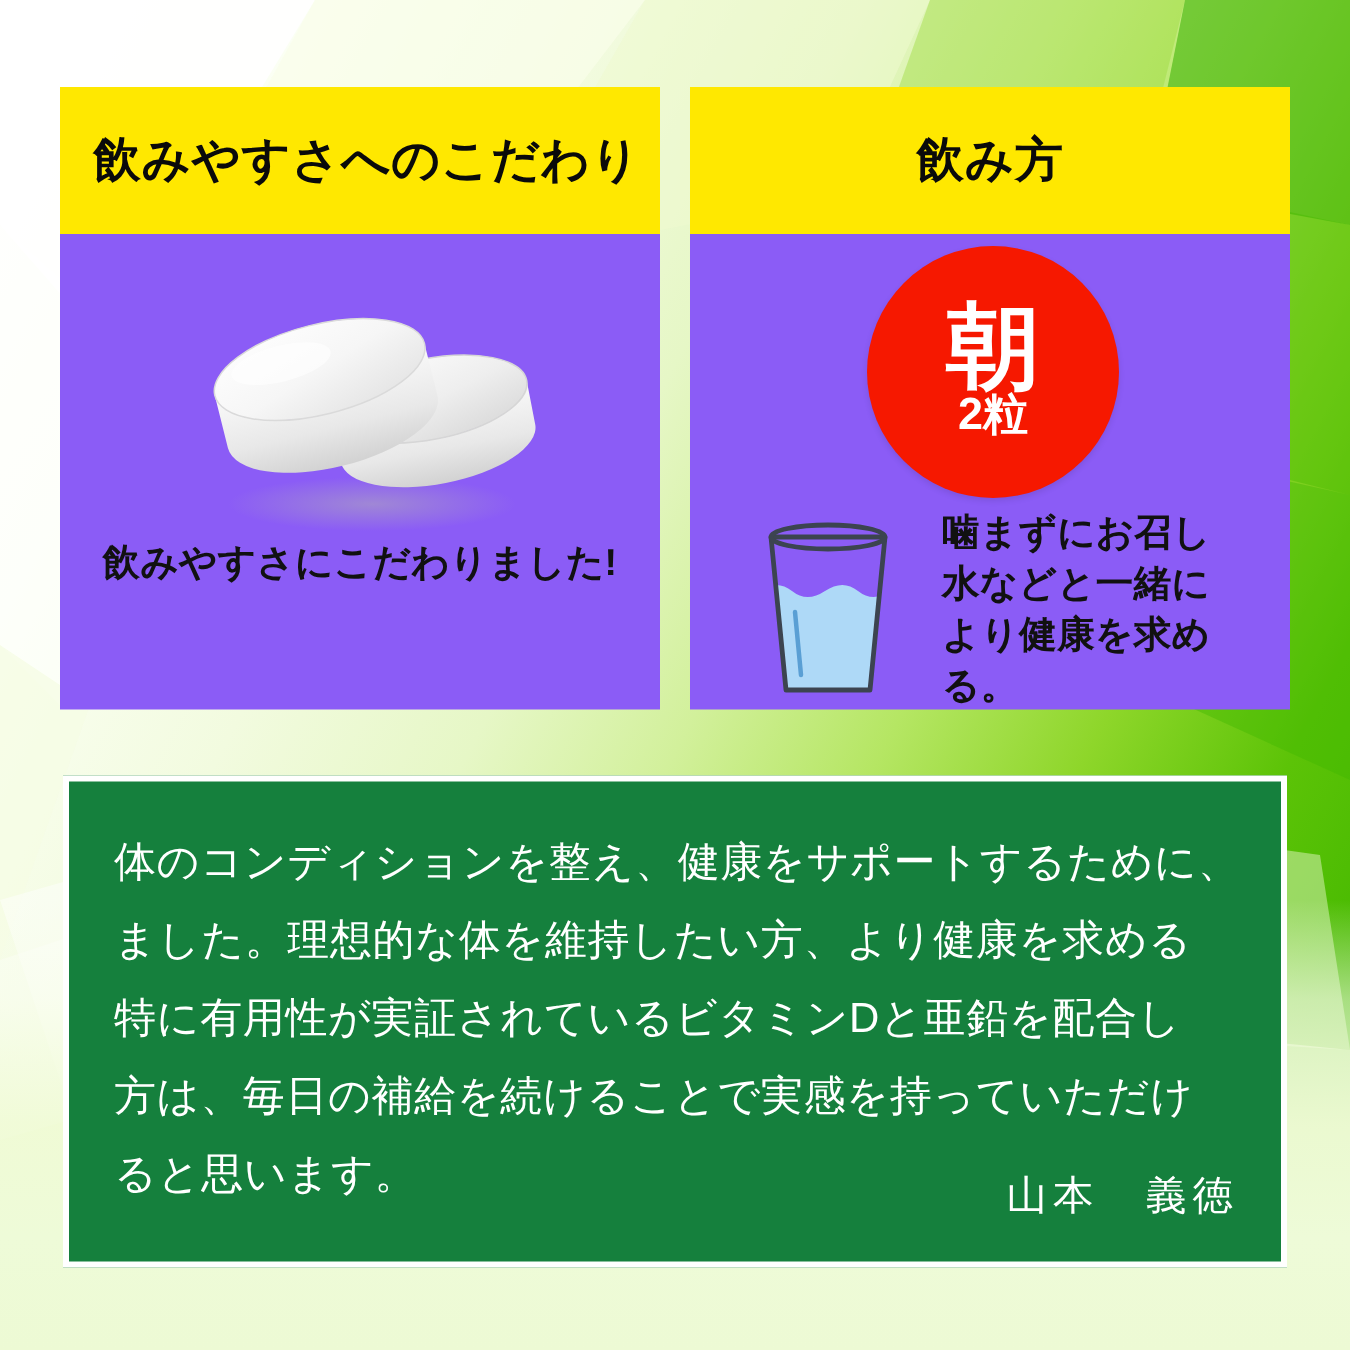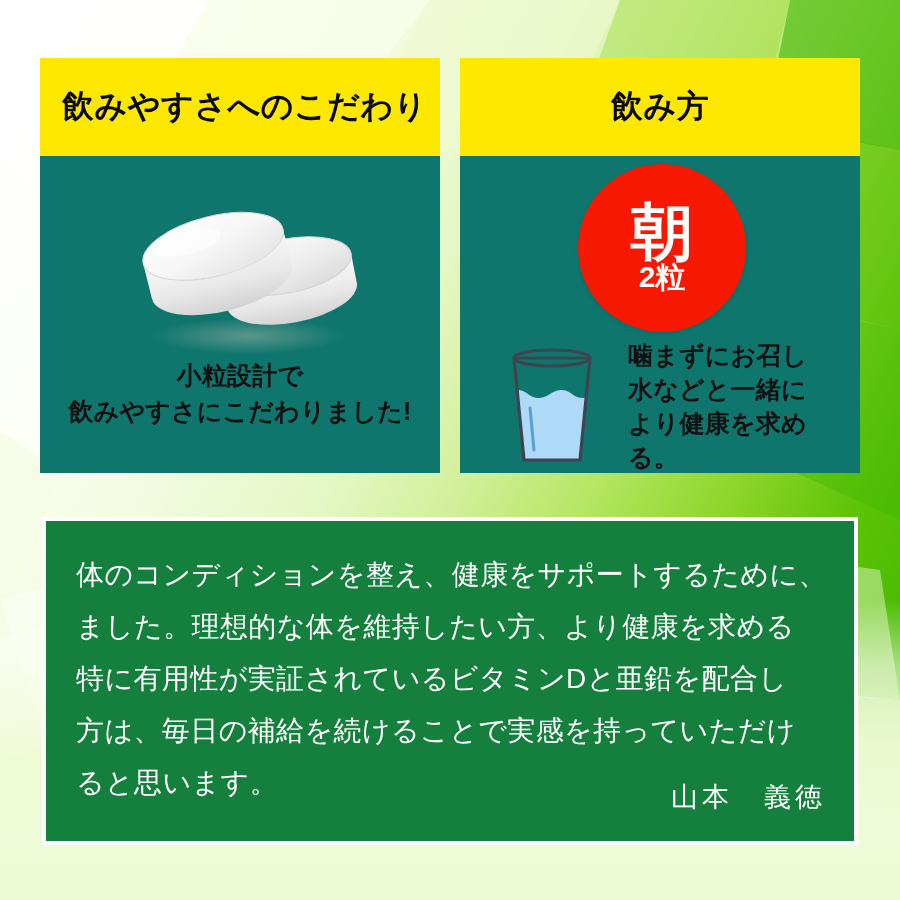--- a/index.html
+++ b/index.html
@@ -39,21 +39,21 @@
       rgba(240,251,214,0.92) 50%,
       #eefbd8 75%,
       #edfad4 100%);
   }
   .facets{position:absolute;inset:0;}
   .facets polygon{mix-blend-mode:normal;}
 
   
   .card{
     position:absolute;
-    background:#0f766e;
+    background:#8b5cf6;
     overflow:hidden;
   }
   .card-head{
     position:absolute;left:0;top:0;right:0;
     background:#ffe800;
     display:flex;align-items:center;
   }
   .card-head-title{
     font-weight:bold;
     color:#0a0a0a;
@@ -197,21 +197,20 @@
 
         <g transform="rotate(-14 96 88)">
           <path d="M24 76 a72 30 0 0 0 144 0 l0 36 a72 30 0 0 1 -144 0 z" fill="url(#tabSideA)"></path>
           <ellipse cx="96" cy="76" rx="72" ry="30" fill="url(#tabTopA)"></ellipse>
           <ellipse cx="96" cy="76" rx="72" ry="30" fill="none" stroke="#dadada" stroke-width="1"></ellipse>
           <ellipse cx="72" cy="66" rx="34" ry="12" fill="#ffffff" opacity="0.6"></ellipse>
         </g>
       </svg>
 
       <div class="tablet-caption">
-        <div>小粒設計で</div>
         <div>飲みやすさにこだわりました!</div>
       </div>
     </div>
   </div>
 
   <div class="card" id="card-how">
     <div class="card-head">
       <div class="card-head-title">飲み方</div>
     </div>
 

